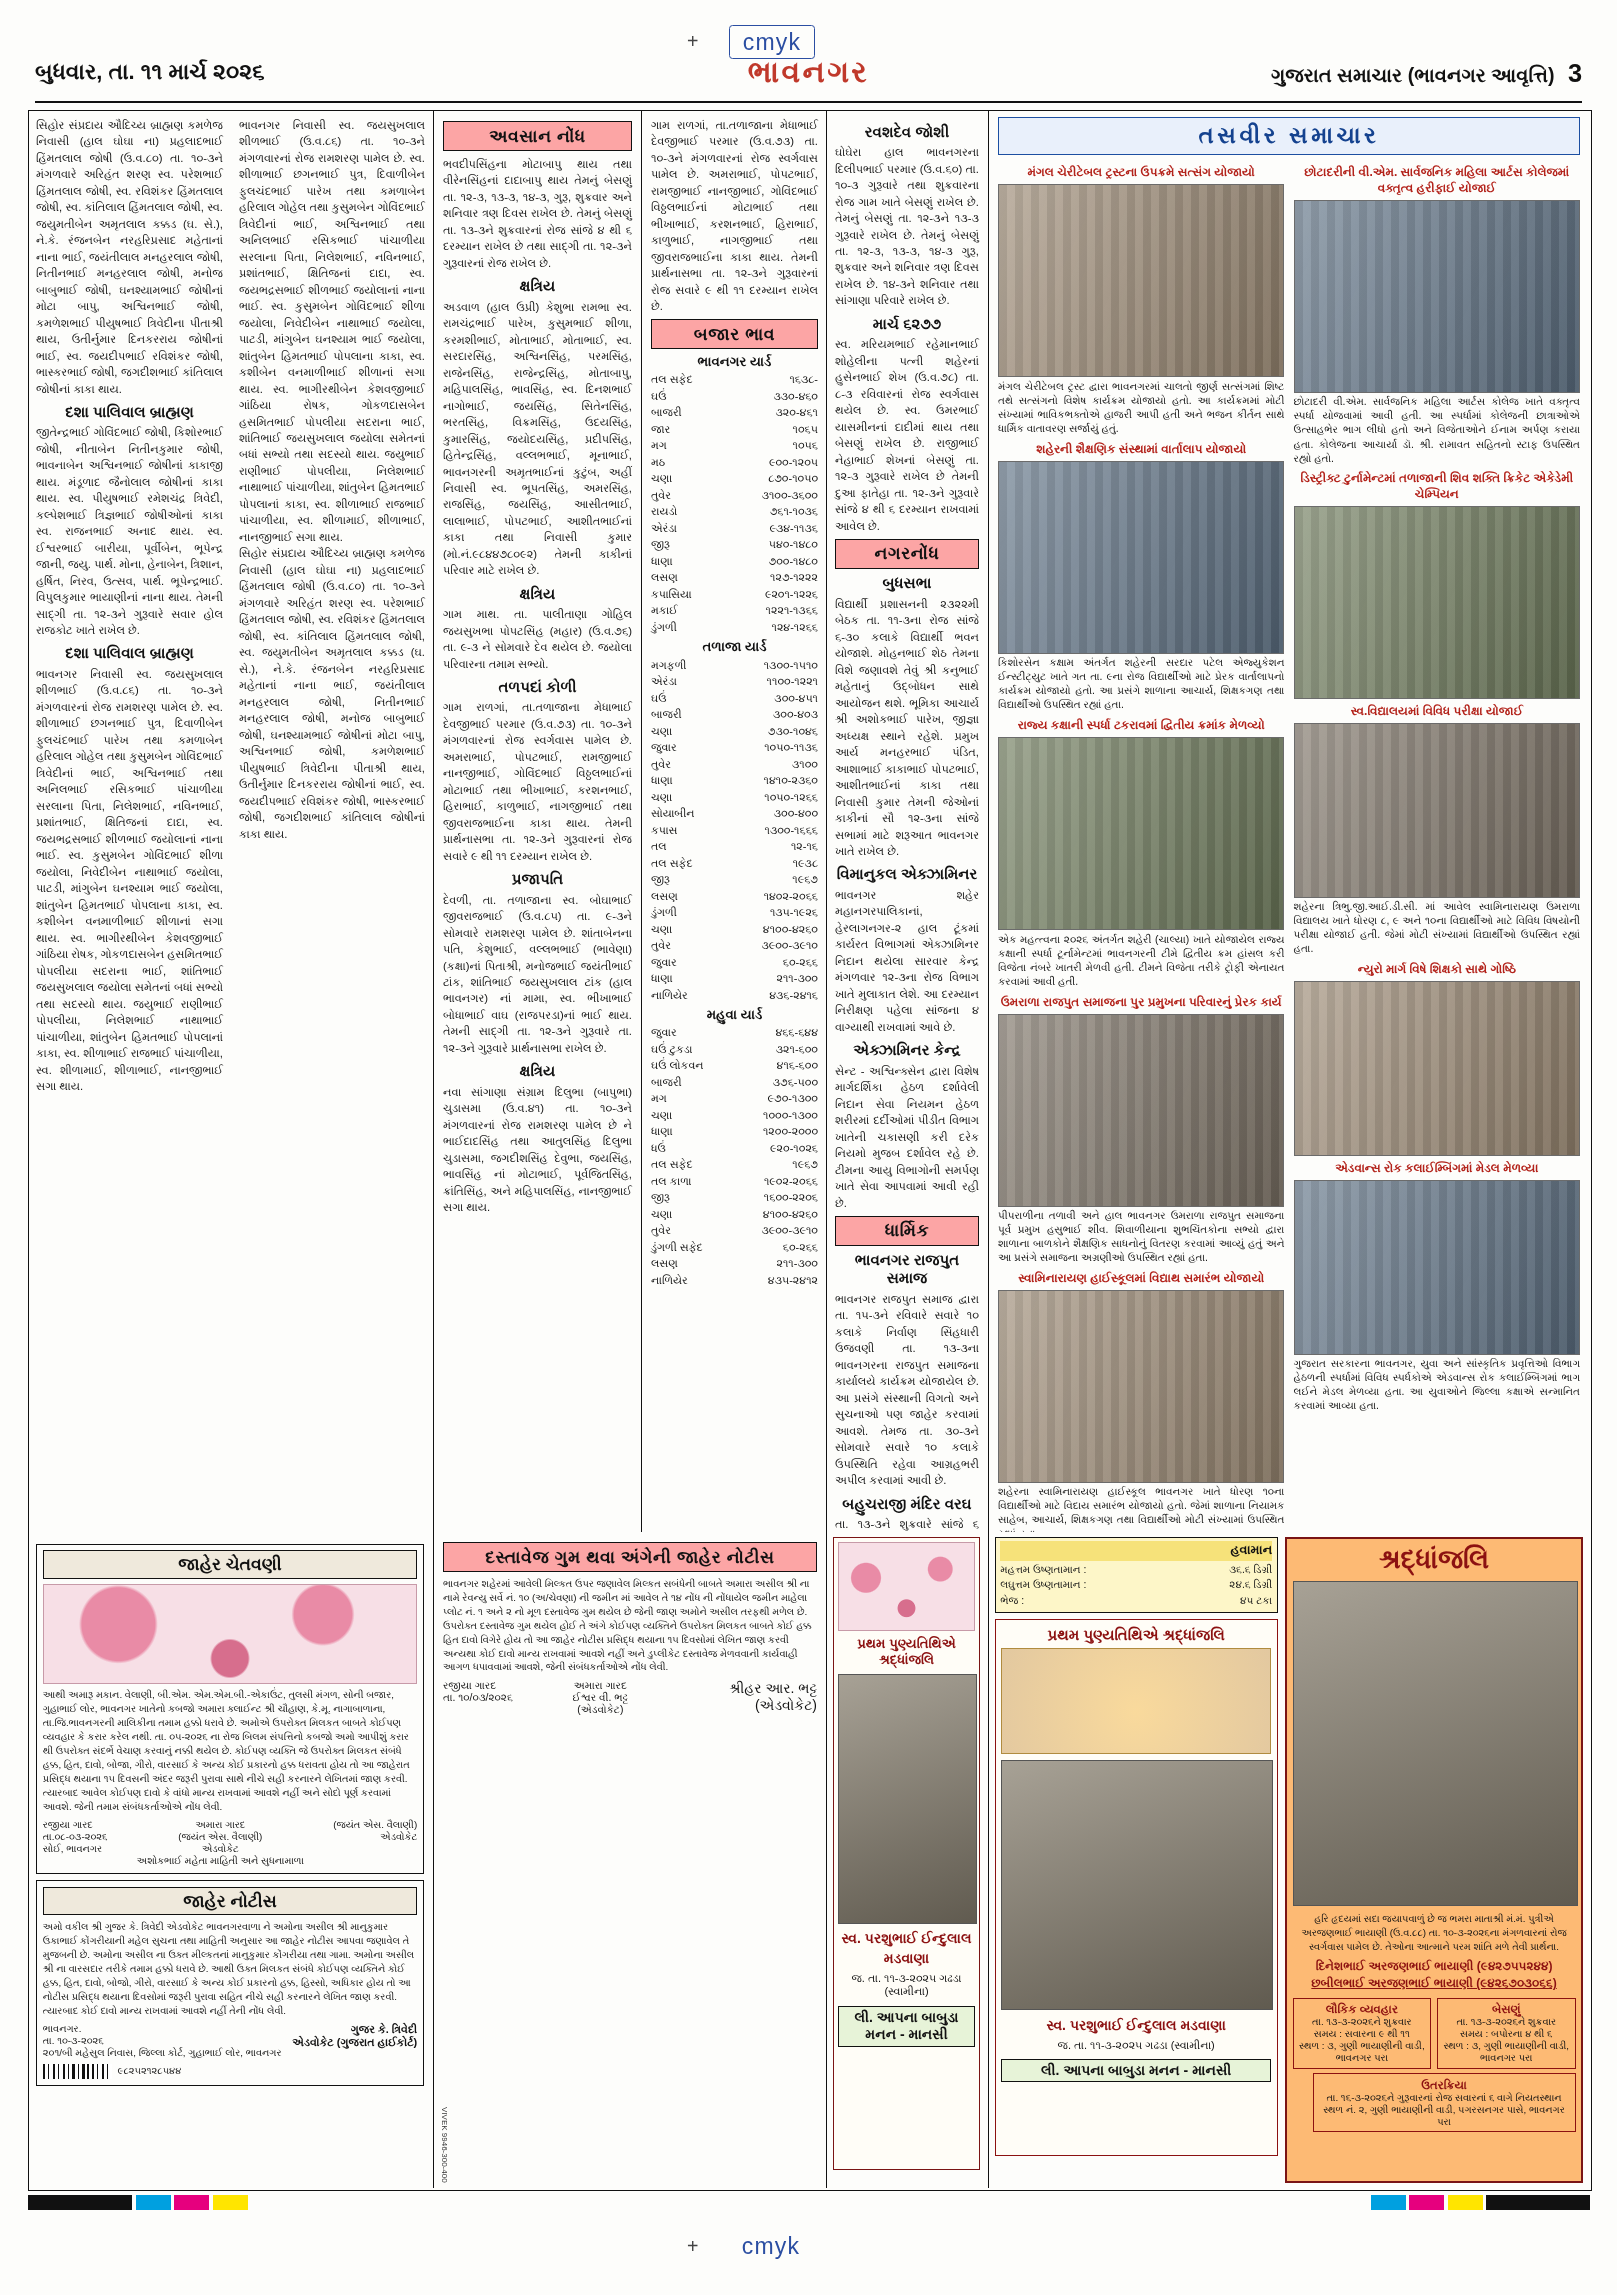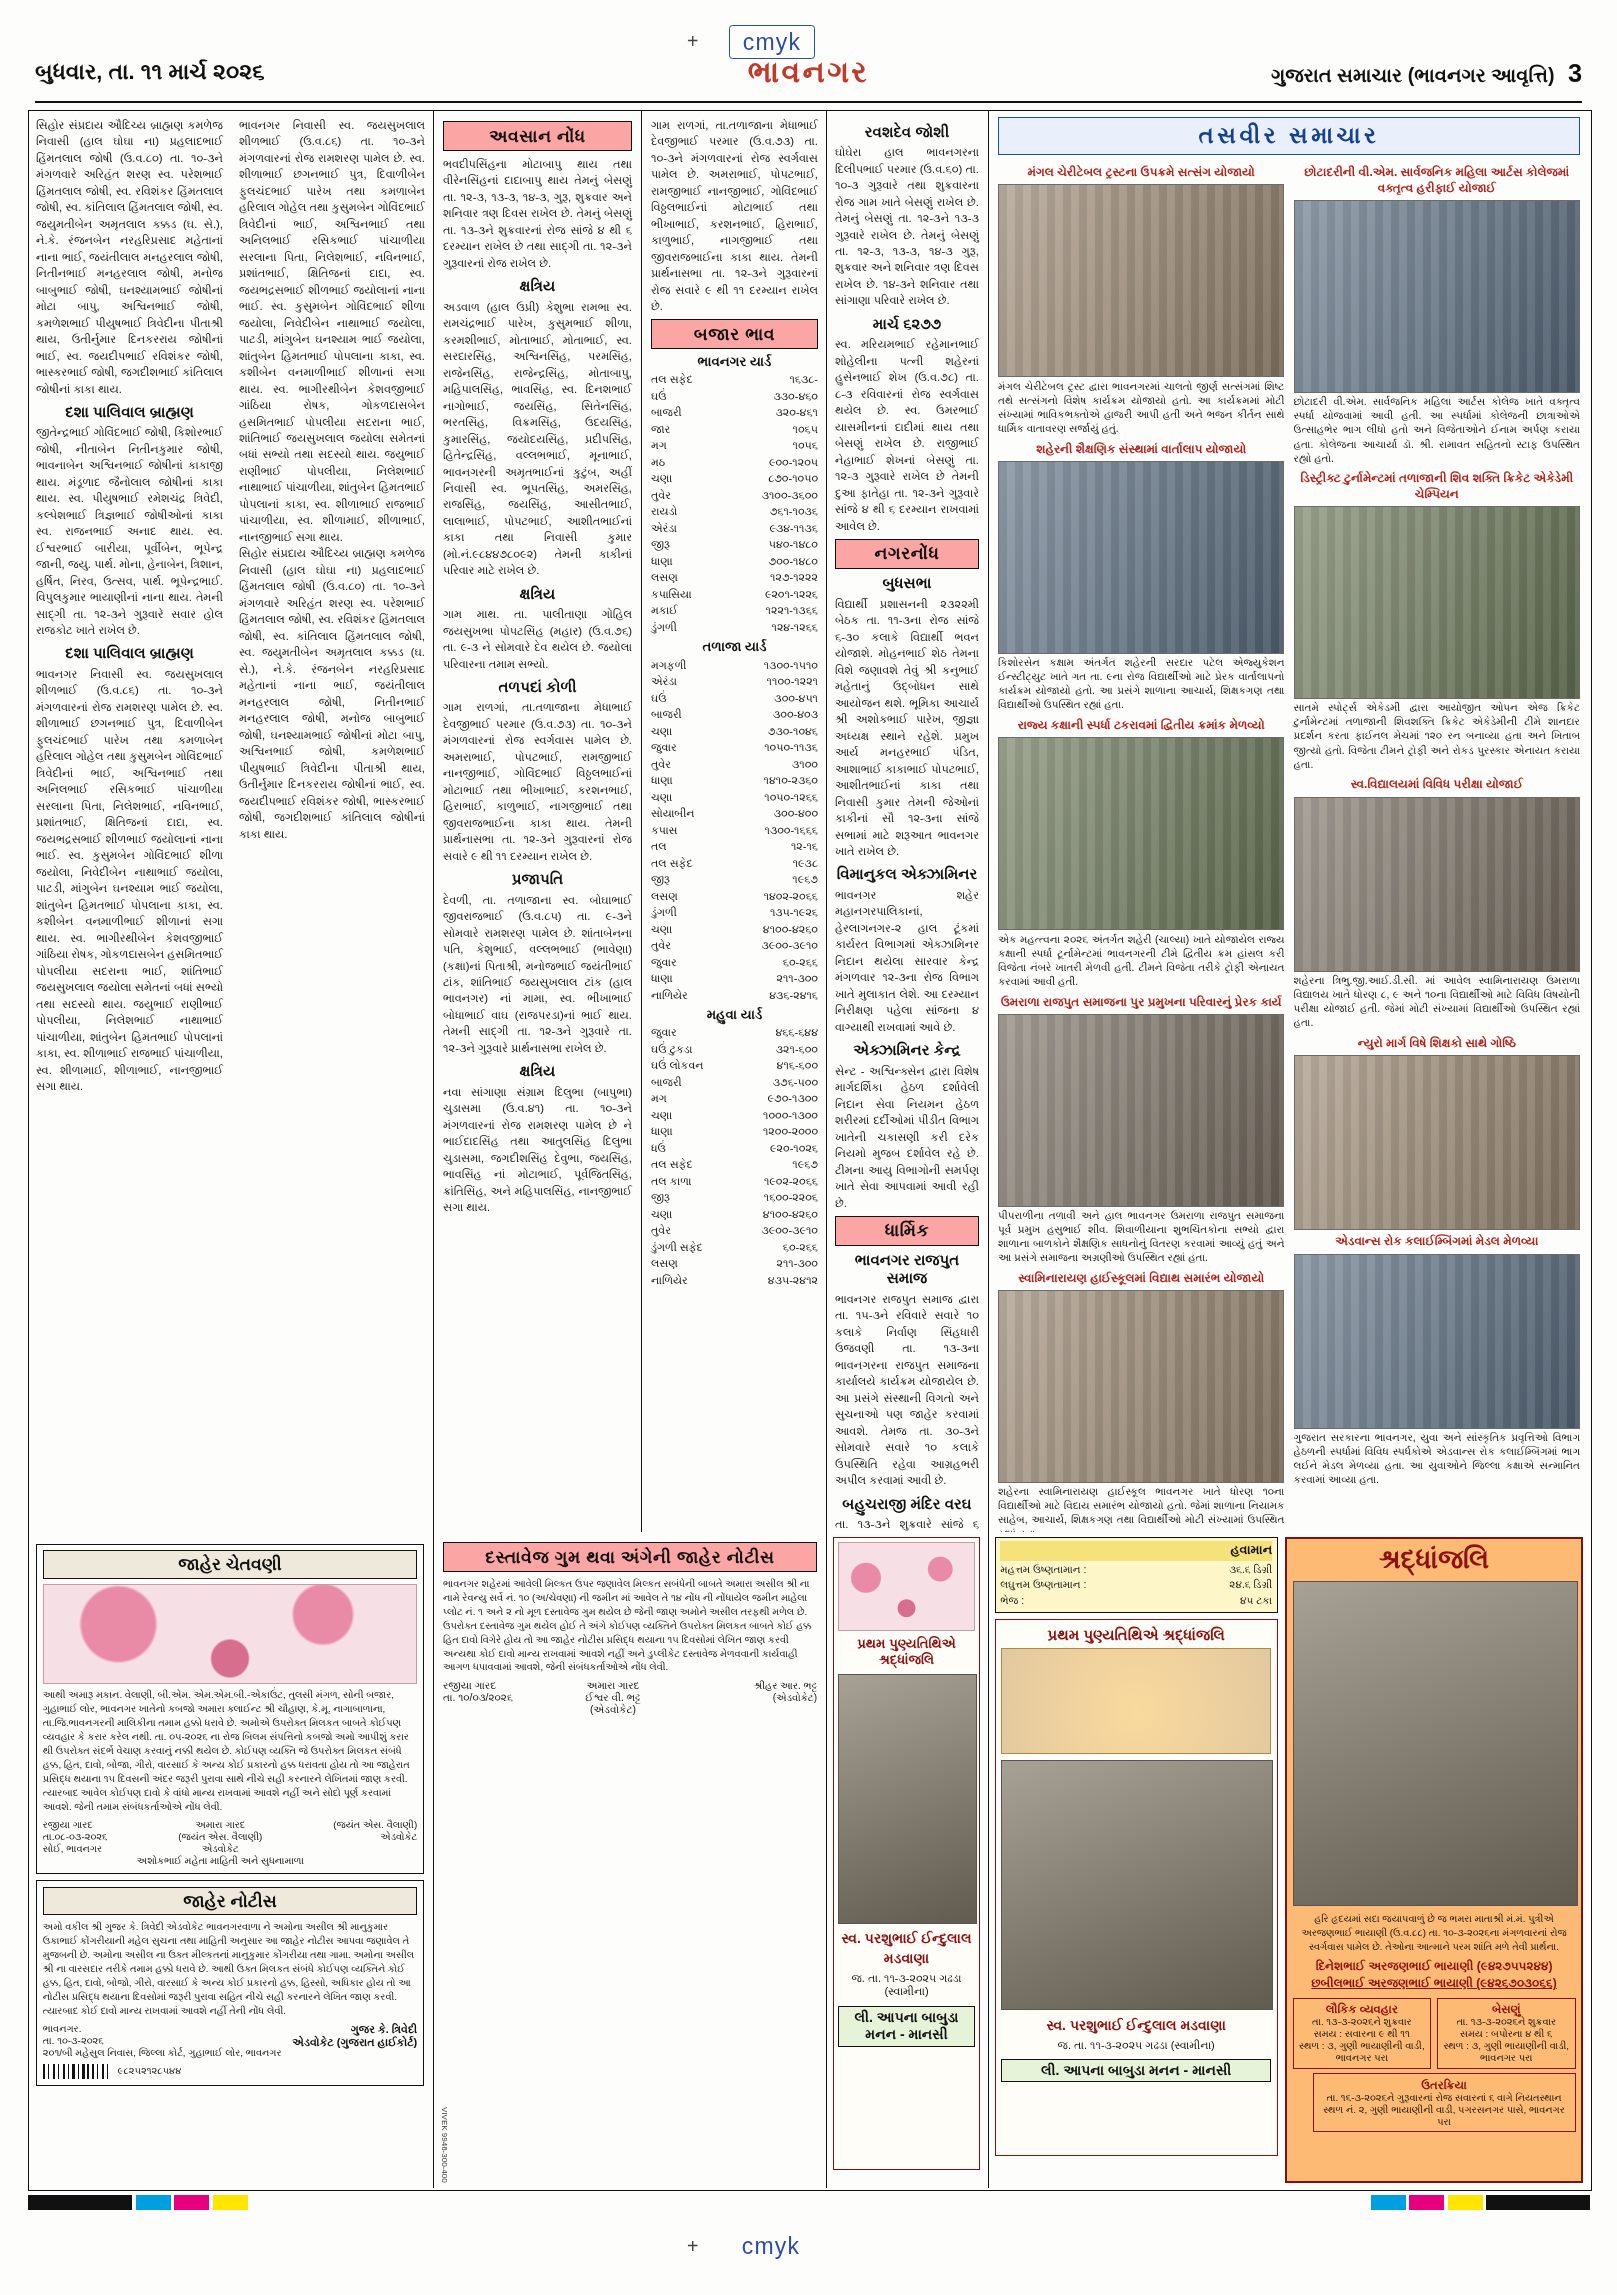--- a/index.html
+++ b/index.html
@@ -382,21 +382,20 @@
           </div>
         <div style="flex:1;" id="tas-right">
             <div>
               <div class="tas-sub">છોટાદરીની વી.એમ. સાર્વજનિક મહિલા આર્ટસ કોલેજમાં વક્તૃત્વ હરીફાઈ યોજાઈ</div>
               <div class="photo ph-blue" style="height: 191px;"></div>
               <div class="cap">છોટાદરી વી.એમ. સાર્વજનિક મહિલા આર્ટસ કોલેજ ખાતે વક્તૃત્વ સ્પર્ધા યોજવામાં આવી હતી. આ સ્પર્ધામાં કોલેજની છાત્રાઓએ ઉત્સાહભેર ભાગ લીધો હતો અને વિજેતાઓને ઈનામ અર્પણ કરાયા હતા. કોલેજના આચાર્યા ડૉ. શ્રી. રામાવત સહિતનો સ્ટાફ ઉપસ્થિત રહ્યો હતો.</div>
             </div>
             <div>
               <div class="tas-sub">ડિસ્ટ્રીક્ટ ટુર્નામેન્ટમાં તળાજાની શિવ શક્તિ ક્રિકેટ એકેડેમી ચેમ્પિયન</div>
               <div class="photo ph-green" style="height: 191px;"></div>
-              <div class="cap">સાતમે સ્પોર્ટ્સ એકેડમી દ્વારા આયોજીત ઓપન એજ ક્રિકેટ ટુર્નામેન્ટમાં તળાજાની શિવશક્તિ ક્રિકેટ એકેડેમીની ટીમે શાનદાર પ્રદર્શન કરતા ફાઈનલ મેચમાં ૧૨૦ રન બનાવ્યા હતા અને ખિતાબ જીત્યો હતો. વિજેતા ટીમને ટ્રોફી અને રોકડ પુરસ્કાર એનાયત કરાયા હતા.</div>
             </div>
             <div>
               <div class="tas-sub">સ્વ.વિદ્યાલયમાં વિવિધ પરીક્ષા યોજાઈ</div>
               <div class="photo ph-dark" style="height: 173px;"></div>
               <div class="cap">શહેરના ત્રિભુ.જી.આઈ.ડી.સી. માં આવેલ સ્વામિનારાયણ ઉમરાળા વિદ્યાલય ખાતે ધોરણ ૮, ૯ અને ૧૦ના વિદ્યાર્થીઓ માટે વિવિધ વિષયોની પરીક્ષા યોજાઈ હતી. જેમાં મોટી સંખ્યામાં વિદ્યાર્થીઓ ઉપસ્થિત રહ્યાં હતા.</div>
             </div>
             <div>
               <div class="tas-sub">ન્યુરો માર્ગ વિષે શિક્ષકો સાથે ગોષ્ઠિ</div>
               <div class="photo ph-warm" style="height: 173px;"></div>
             </div>
@@ -452,21 +451,21 @@
 
     <div class="col" style="left:407px;top:1421px;width:388px;height:656px;">
       <div class="hdbar">દસ્તાવેજ ગુમ થવા અંગેની જાહેર નોટીસ</div>
       <div class="tiny">ભાવનગર શહેરમાં આવેલી મિલ્કત ઉપર જણાવેલ મિલ્કત સબંધેની બાબતે અમારા અસીલ શ્રી ના નામે રેવન્યુ સર્વે નં. ૧૦ (અ/ચેવણા) ની જમીન માં આવેલ તે ૧૪ નોંધ ની નોંધાયેલ જમીન માહેલા પ્લોટ નં. ૧ અને ૨ નો મૂળ દસ્તાવેજ ગુમ થયેલ છે જેની જાણ અમોને અસીલ તરફથી મળેલ છે. ઉપરોક્ત દસ્તાવેજ ગુમ થયેલ હોઈ તે અંગે કોઈપણ વ્યક્તિને ઉપરોક્ત મિલકત બાબતે કોઈ હક્ક હિત દાવો વિગેરે હોય તો આ જાહેર નોટીસ પ્રસિદ્ધ થયાના ૧૫ દિવસોમાં લેખિત જાણ કરવી અન્યથા કોઈ દાવો માન્ય રાખવામાં આવશે નહીં અને ડુપ્લીકેટ દસ્તાવેજ મેળવવાની કાર્યવાહી આગળ ધપાવવામાં આવશે, જેની સંબંધકર્તાઓએ નોંધ લેવી.</div>
       <div class="sign-row">
         <div style="white-space:pre-line;font-size:10.4px;">રજીયા ગારદ
 તા. ૧૦/૦૩/૨૦૨૬</div>
         <div style="white-space:pre-line;font-size:10.4px;text-align:center;">અમારા ગારદ
 ઈશ્વર વી. ભટ્ટ
 (એડવોકેટ)</div>
-        <div style="white-space:pre-line;font-size:10px;text-align:right;margin-left:41px;">શ્રીહર આર. ભટ્ટ
+        <div style="white-space:pre-line;font-size:14px;text-align:right;margin-left:41px;">શ્રીહર આર. ભટ્ટ
 (એડવોકેટ)</div>
       </div>
       <div style="position:absolute;left:3.5px;bottom:5.8px;writing-mode:vertical-rl;font-size:8px;color:#333;">VIVEK 9946-300-400</div>
     </div>
 
     <div class="col" style="left:799px;top:1421px;width:157px;height:656px;padding:0;">
       <div style="border:1.7px solid #7a1414;margin:4.6px;padding:4.6px;height:633px;box-sizing:border-box;background:#fffdf7;">
         <div class="flowers" style="height:87px;"></div>
         <div style="text-align:center;font-size:13.3px;font-weight:bold;color:#8c1111;margin:4.6px 0;">પ્રથમ પુણ્યતિથિએ શ્રદ્ધાંજલિ</div>
         <div class="portrait" style="height:248px;"></div>

